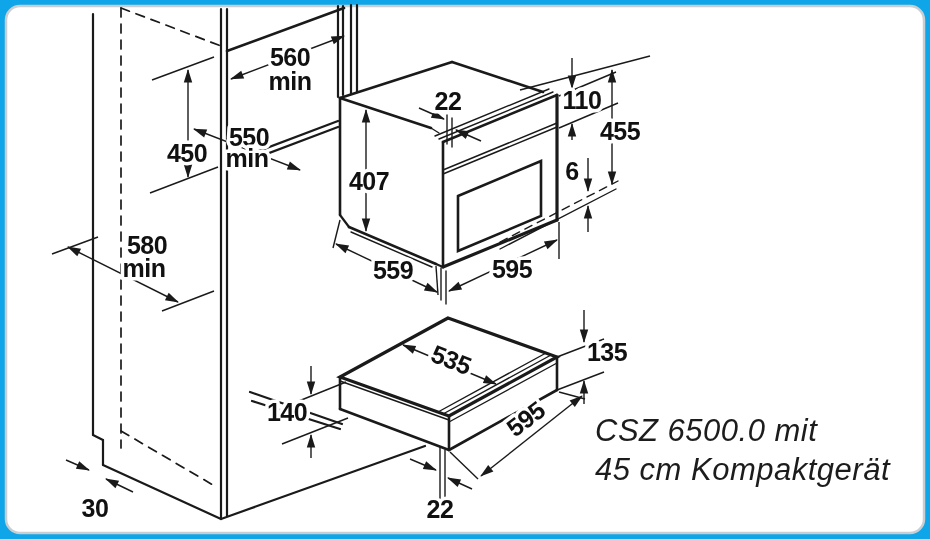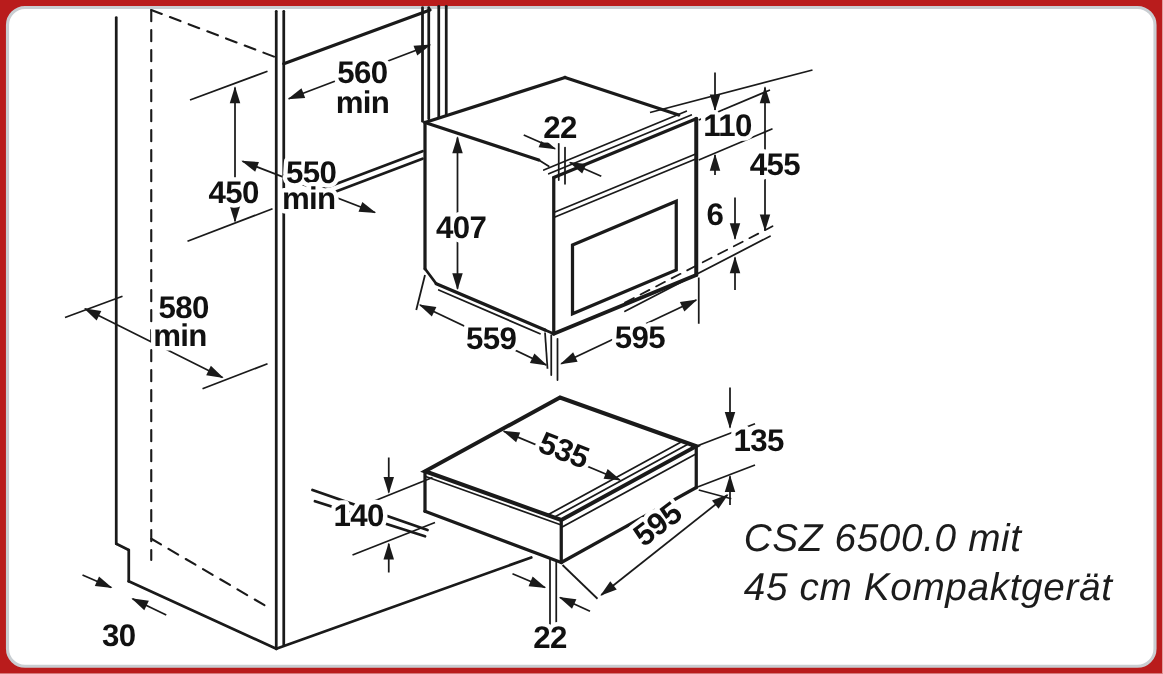--- a/index.html
+++ b/index.html
@@ -1,16 +1,16 @@
 <!DOCTYPE html>
 <html><head>
 <meta charset="utf-8">
 <style>
   html,body{margin:0;padding:0;background:#fff;}
-  .stage{position:relative;width:930px;height:539px;background:#b91c1c;overflow:hidden;
+  .stage{position:relative;width:930px;height:539px;background:#0ea5e9;overflow:hidden;
          font-family:"Liberation Sans",sans-serif;}
   svg{position:absolute;left:0;top:0;}
   .ln{stroke:#1a1a1a;fill:none;stroke-linecap:round;}
   .w2{stroke-width:2.2;}
   .w25{stroke-width:2.6;}
   .w3{stroke-width:3.2;}
   .thin{stroke-width:1.4;}
   .dash{stroke-dasharray:9 7;stroke-width:1.7;}
   .dash2{stroke-dasharray:8 6;stroke-width:1.4;}
   .dim{stroke:#1a1a1a;stroke-width:1.4;fill:none;}

